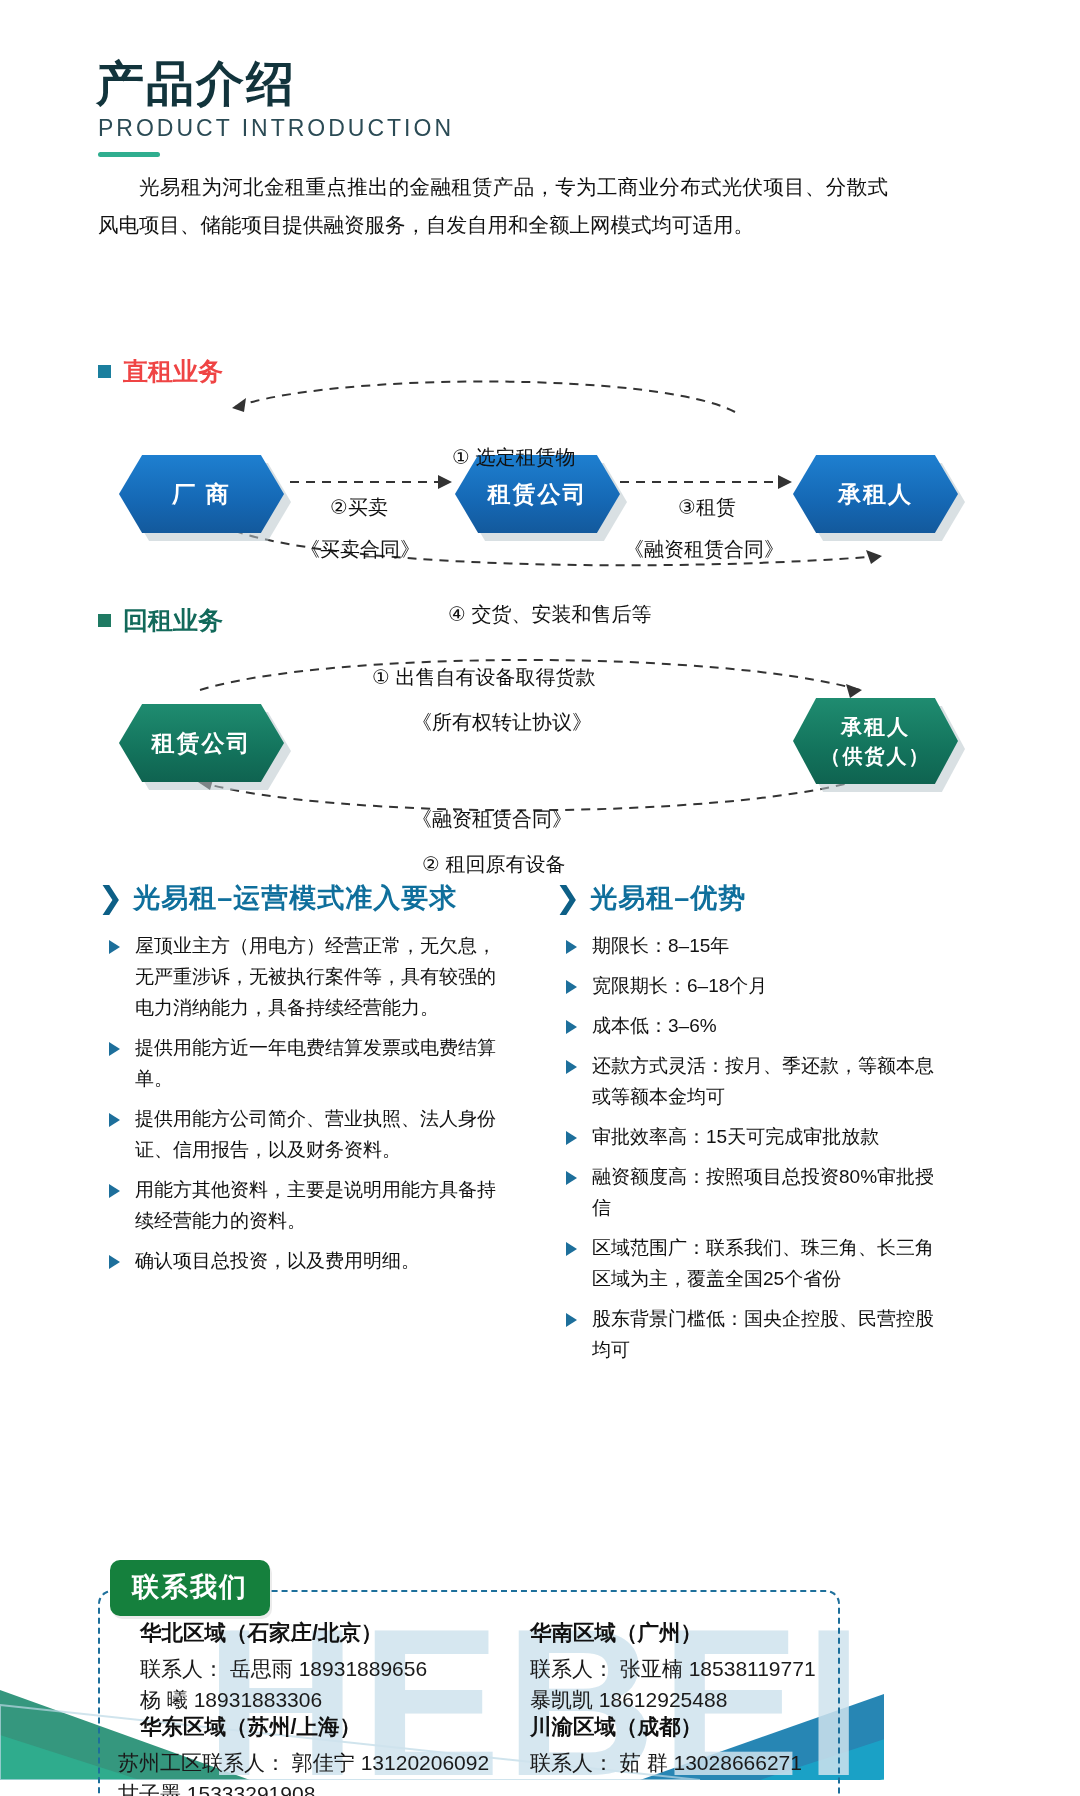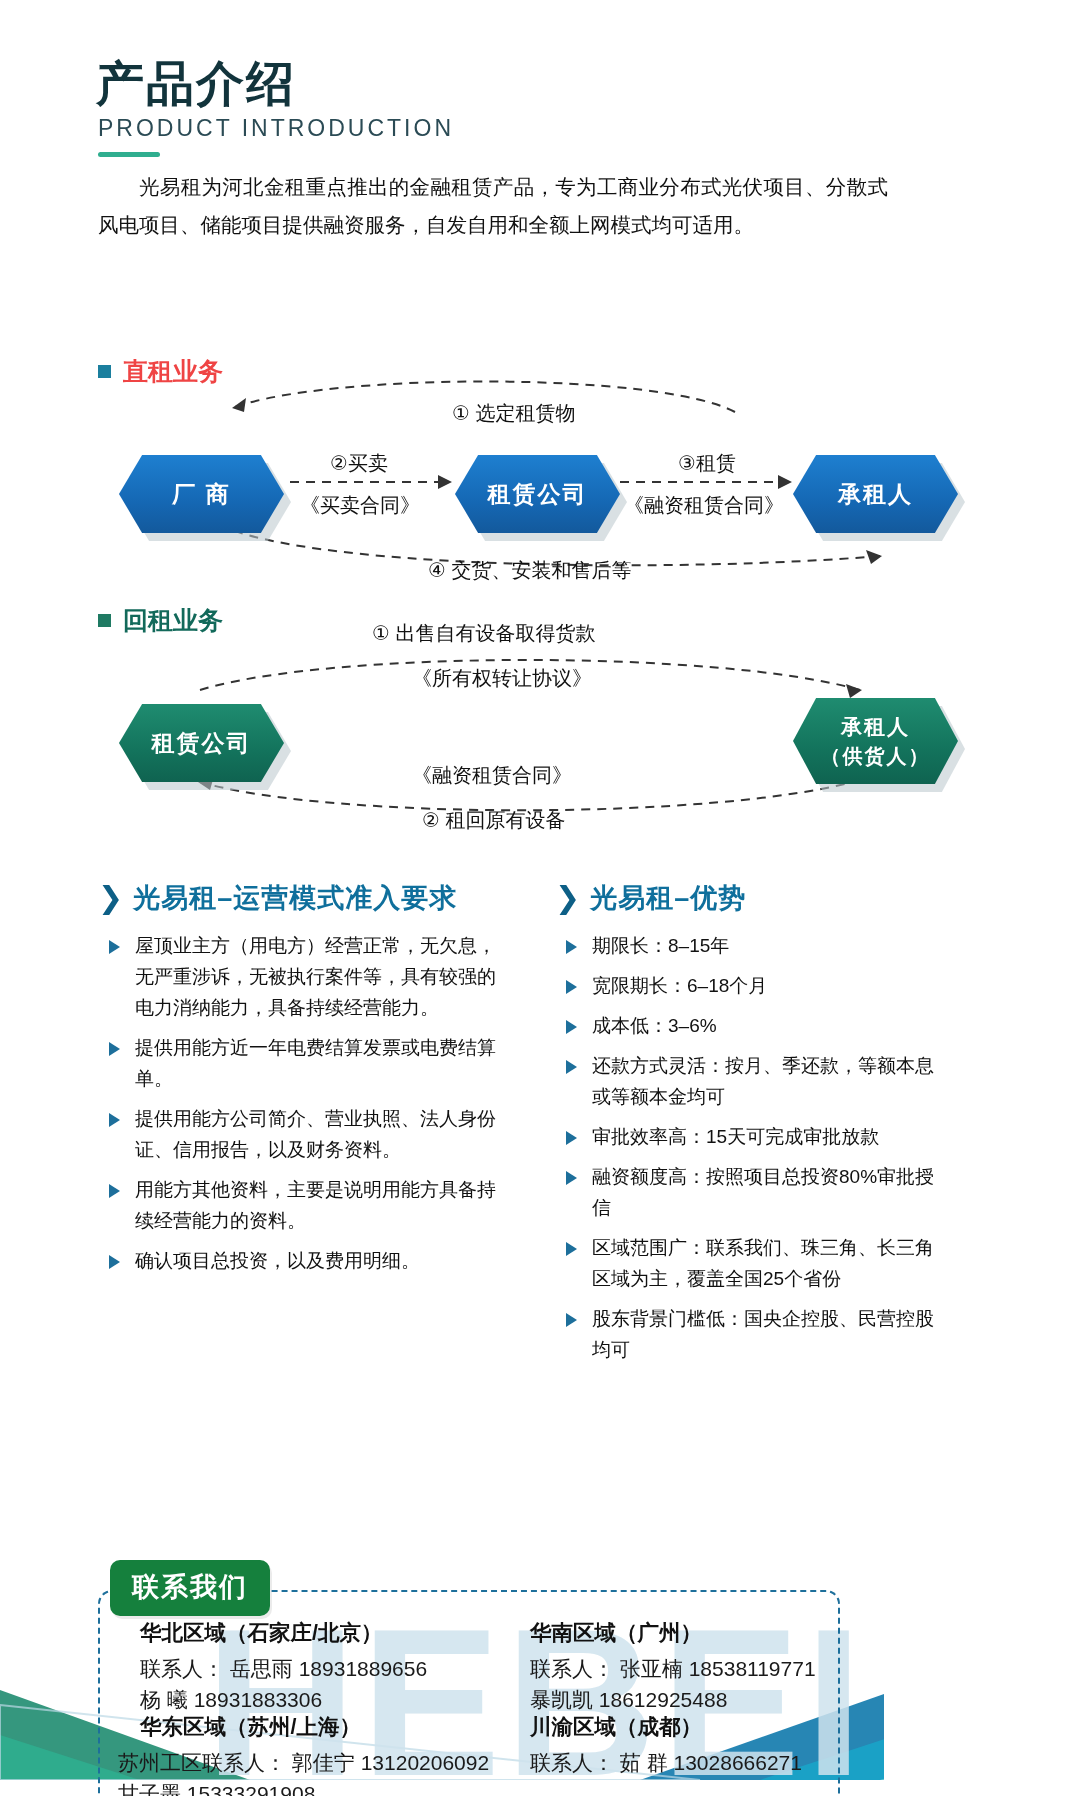--- a/index.html
+++ b/index.html
@@ -53,21 +53,21 @@
     clip-path:polygon(14% 0,86% 0,100% 50%,86% 100%,14% 100%,0 50%);
     box-shadow:0 0 0 rgba(0,0,0,0);
   }
   .hexbox.blue{background:linear-gradient(180deg,#1e7fd0 0%,#1568b4 60%,#13599c 100%);}
   .hexbox.green{background:linear-gradient(180deg,#1f8c70 0%,#13735c 60%,#0f6350 100%);}
   .hexshadow{
     position:absolute;width:165px;height:78px;
     clip-path:polygon(14% 0,86% 0,100% 50%,86% 100%,14% 100%,0 50%);
     background:#b9c6cc;opacity:.55;
   }
-  .lbl{position:absolute;font-size:20px;color:#111;white-space:nowrap;}
+  .lbl{position:absolute;font-size:20px;color:#111;white-space:nowrap;margin-top:44px;}
   svg.lines{position:absolute;left:0;top:0;overflow:visible;}
   
   .col-head{position:absolute;display:flex;align-items:center;gap:10px;}
   .col-head .chev{color:#0d5f86;font-size:30px;font-weight:700;line-height:1;}
   .col-head .tx{font-size:27px;font-weight:700;color:#0f6f9c;letter-spacing:1px;}
   ul.blist{list-style:none;margin:0;padding:0;position:absolute;}
   ul.blist li{
     position:relative;padding-left:30px;margin-bottom:9px;
     font-size:19px;line-height:31px;color:#111;
   }
@@ -148,21 +148,21 @@
     <div class="hexshadow" style="left:800px;top:463px;"></div>
     <div class="hexbox blue" style="left:793px;top:455px;">
       <span>承租人</span>
     </div>
 
     <div class="lbl" style="left:452px;top:400px;">① 选定租赁物</div>
     <div class="lbl" style="left:330px;top:450px;">②买卖</div>
     <div class="lbl" style="left:300px;top:492px;">《买卖合同》</div>
     <div class="lbl" style="left:678px;top:450px;">③租赁</div>
     <div class="lbl" style="left:624px;top:492px;">《融资租赁合同》</div>
-    <div class="lbl" style="left:428px;top:557px;">④ 交货、安装和售后等</div>
+    <div class="lbl" style="left:448px;top:557px;">④ 交货、安装和售后等</div>
   </div>
 
   <div class="sec-head" style="left:98px;top:604px;">
     <span class="sq green"></span>
     <span class="tx green">回租业务</span>
   </div>
 
   <div class="diagram" style="left:0;top:0;width:1080px;height:1px;">
     <svg class="lines" width="1080" height="900">
       <path d="M200,690 C330,650 720,650 860,690" fill="none" stroke="#333" stroke-width="2" stroke-dasharray="9,7"></path>

